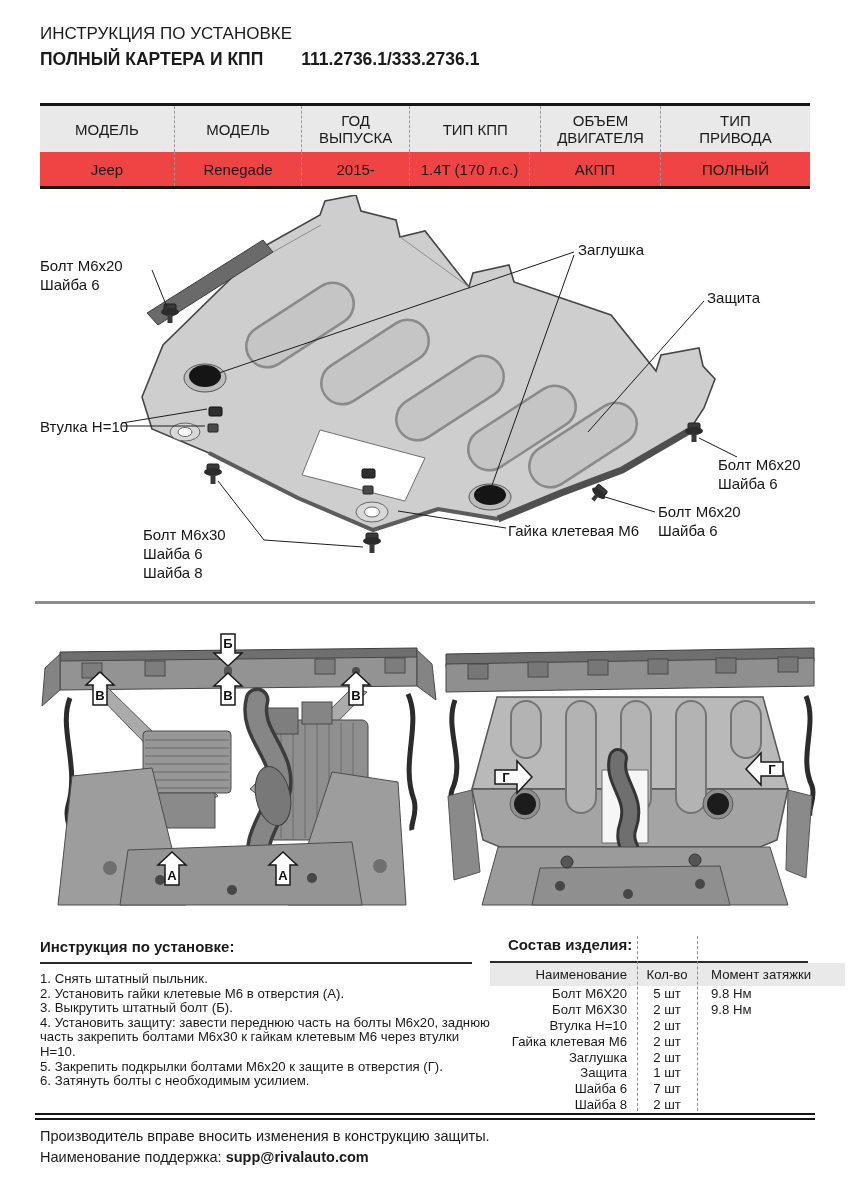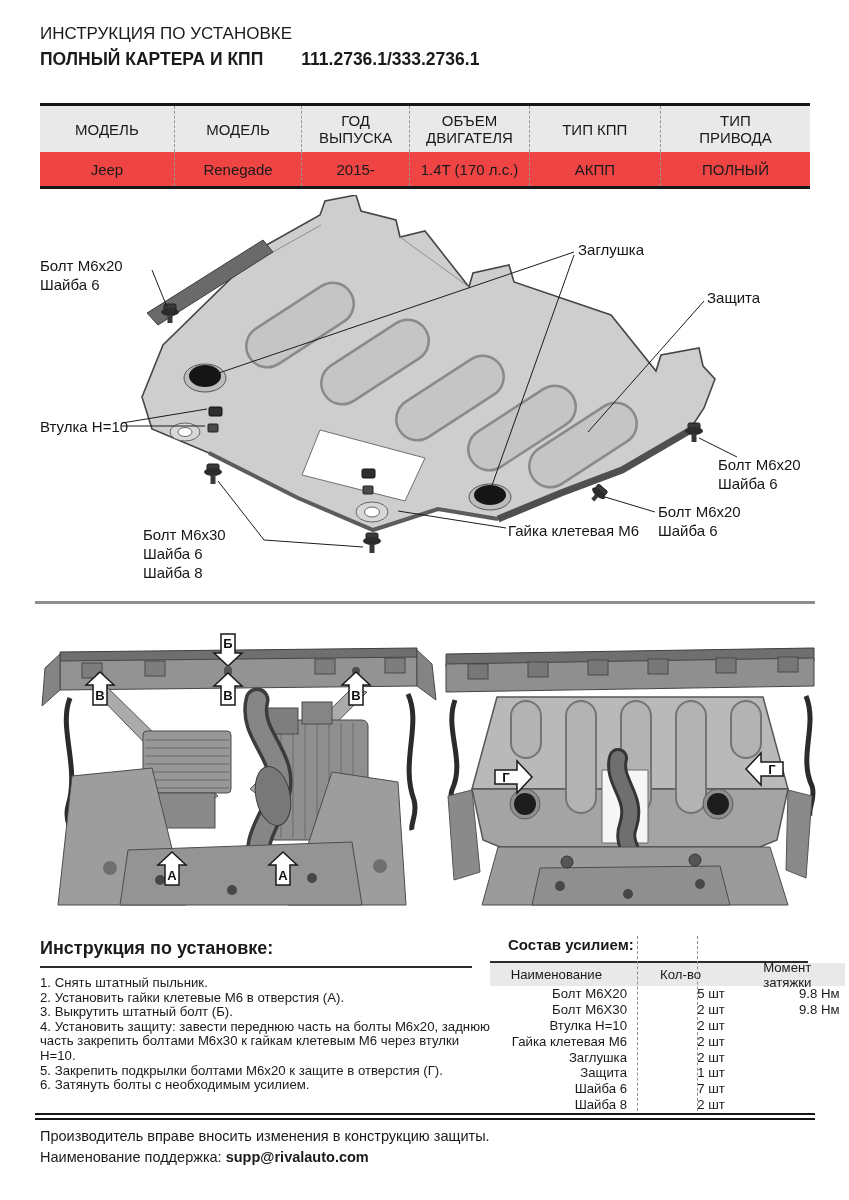--- a/index.html
+++ b/index.html
@@ -29,29 +29,29 @@
   svg{position:absolute;left:0;}
   .mk{font-family:"Liberation Sans",sans-serif;font-weight:bold;font-size:13px;fill:#111;text-anchor:middle;}
 
   
   .midrule{position:absolute;left:35px;top:601px;width:780px;height:3px;background:#8d8d8d;}
   .dblrule{position:absolute;left:35px;top:1113px;width:780px;height:3px;
            border-top:2px solid #161616;border-bottom:2px solid #161616;}
 
   
   .instr{position:absolute;left:40px;top:938px;width:450px;}
-  .instr-title{font-size:18px;font-weight:bold;padding-bottom:7px;border-bottom:2px solid #2a2a2a;width:432px;}
+  .instr-title{font-size:15px;font-weight:bold;padding-bottom:7px;border-bottom:2px solid #2a2a2a;width:432px;}
   .steps{margin-top:8px;font-size:13.2px;line-height:14.6px;}
 
   
   .comp{position:absolute;left:490px;top:936px;width:355px;height:177px;}
   .comp-dash{position:absolute;top:0;bottom:2px;border-left:1.5px dashed #8f8f8f;}
   .comp-title{font-size:15px;font-weight:bold;padding-left:18px;height:25px;}
   .comp-hline{border-top:2px solid #2a2a2a;width:318px;}
-  .comp-row{display:flex;align-items:center;height:15.8px;font-size:13.2px;gap:44px;}
+  .comp-row{display:flex;align-items:center;height:15.8px;font-size:13.2px;}
   .comp-row.h{background:#e9e9e9;height:23px;}
   .c-name{width:147px;text-align:right;padding-right:10px;box-sizing:border-box;}
   .c-qty{width:60px;text-align:center;}
   .c-tq{padding-left:14px;}
 
   
   .foot{position:absolute;left:40px;top:1126px;font-size:14.5px;line-height:21px;}
   .foot b{font-weight:bold;}
 </style>
 </head>
@@ -66,23 +66,23 @@
       <span class="hdr-nums">111.2736.1/333.2736.1</span>
     </div>
   </div>
 
   <div class="spec">
     <div class="spec-row h">
       <div class="spec-cell c0">МОДЕЛЬ</div>
       <div class="spec-cell c1">МОДЕЛЬ</div>
       <div class="spec-cell c2">ГОД
 ВЫПУСКА</div>
+      <div class="spec-cell c4">ТИП КПП</div>
       <div class="spec-cell c3">ОБЪЕМ
 ДВИГАТЕЛЯ</div>
-      <div class="spec-cell c4">ТИП КПП</div>
       <div class="spec-cell c5">ТИП
 ПРИВОДА</div>
     </div>
     <div class="spec-row d">
       <div class="spec-cell c0">Jeep</div>
       <div class="spec-cell c1">Renegade</div>
       <div class="spec-cell c2">2015-</div>
       <div class="spec-cell c3">1.4T (170 л.с.)</div>
       <div class="spec-cell c4">АКПП</div>
       <div class="spec-cell c5">ПОЛНЫЙ</div>
@@ -308,21 +308,21 @@
       <div>3. Выкрутить штатный болт (Б).</div>
       <div>4. Установить защиту: завести переднюю часть на болты М6х20, заднюю часть закрепить болтами М6х30 к гайкам клетевым М6 через втулки Н=10.</div>
       <div>5. Закрепить подкрылки болтами М6х20 к защите в отверстия (Г).</div>
       <div>6. Затянуть болты с необходимым усилием.</div>
     </div>
   </div>
 
   <div class="comp">
     <div class="comp-dash" style="left:147px"></div>
     <div class="comp-dash" style="left:207px"></div>
-    <div class="comp-title">Состав усилием:</div>
+    <div class="comp-title">Состав изделия:</div>
     <div class="comp-hline"></div>
     <div class="comp-row h">
       <div class="c-name">Наименование</div>
       <div class="c-qty">Кол-во</div>
       <div class="c-tq">Момент затяжки</div>
     </div>
     <div class="comp-row">
       <div class="c-name">Болт М6Х20</div>
       <div class="c-qty">5 шт</div>
       <div class="c-tq">9.8 Нм</div>

